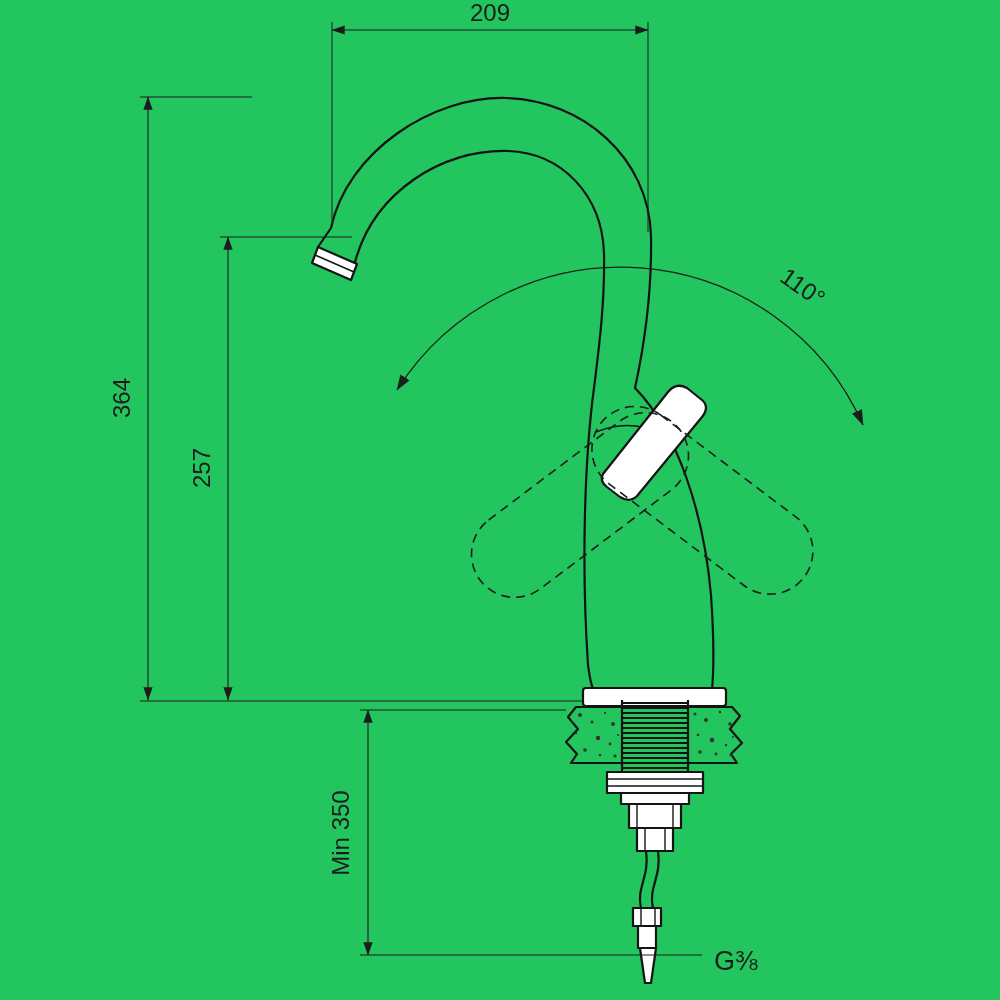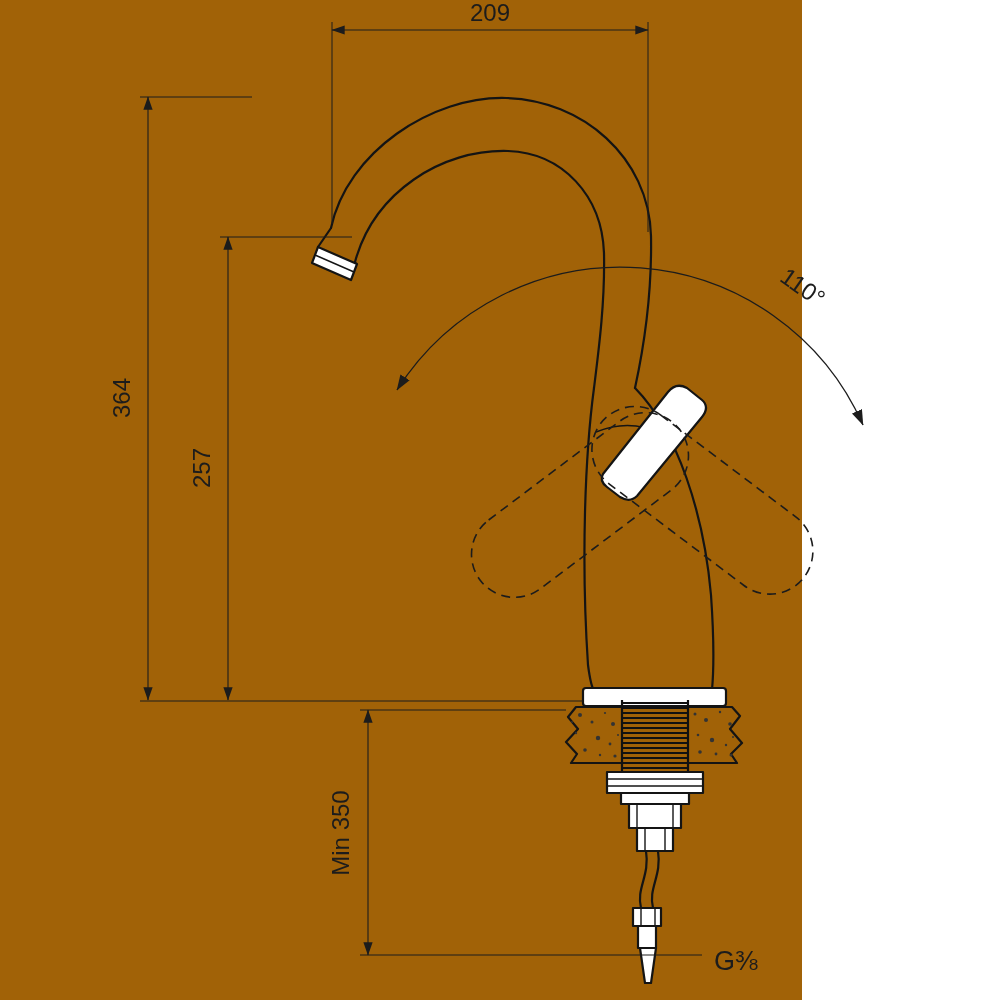--- a/index.html
+++ b/index.html
@@ -5,23 +5,23 @@
   html, body {
     margin: 0;
     padding: 0;
     background: #ffffff;
     width: 1000px;
     height: 1000px;
     overflow: hidden;
   }
   .stage {
     position: relative;
-    width: 802px;
+    width: 1000px;
     height: 1000px;
-    background: #a16207;
+    background: #22c55e;
   }
   svg { display: block; }
   text {
     font-family: "Liberation Sans", "DejaVu Sans", sans-serif;
     fill: #1c1c1c;
   }
   .dimtext  { font-size: 24px; }
   .gtext    { font-size: 27px; }
   .dim  { stroke: #1c1c1c; stroke-width: 1.1; fill: none; }
   .ext  { stroke: #1c1c1c; stroke-width: 1;   fill: none; }

